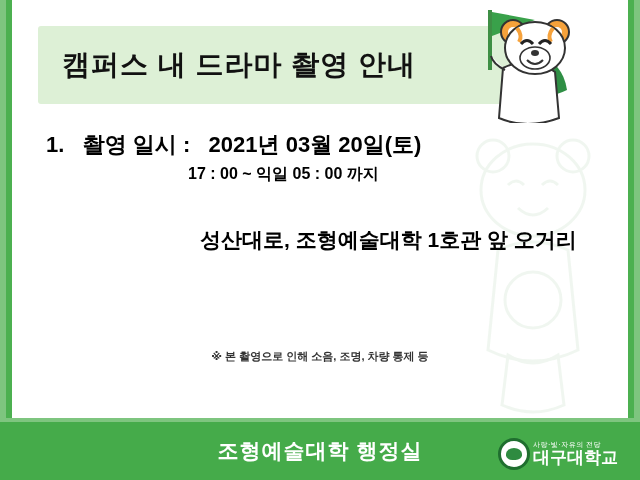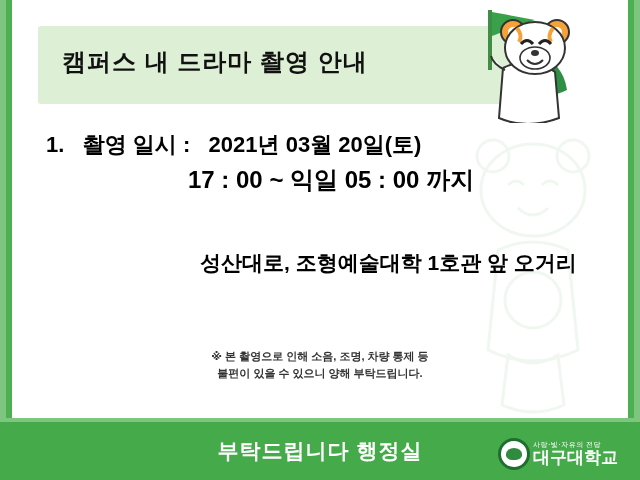--- a/index.html
+++ b/index.html
@@ -138,21 +138,21 @@
     top: 26px;
     width: 520px;
     height: 78px;
     background: #ddf0d6;
     border-radius: 3px;
   }
   .title-text {
     position: absolute;
     left: 62px;
     top: 46px;
-    font-size: 24px;
+    font-size: 28px;
     font-weight: bold;
     color: #111111;
     letter-spacing: 1px;
     white-space: nowrap;
   }
   
   .mascot {
     position: absolute;
     right: 55px;
     top: 8px;
@@ -179,24 +179,24 @@
     white-space: nowrap;
     color: #000000;
   }
   .item-main {
     font-size: 22px;
     font-weight: bold;
     margin-bottom: 4px;
     margin-left: 28px;
   }
   .item-sub {
-    font-size: 24px;
+    font-size: 16px;
     font-weight: bold;
     padding-left: 170px;
-    margin-bottom: 16px;
+    margin-bottom: 4px;
   }
   .note-small {
     font-size: 15px;
     font-weight: bold;
     padding-left: 175px;
     color: #1a1a1a;
   }
   .gap-1 { height: 34px; }
   .item2-sub {
     font-size: 21px;
@@ -286,28 +286,27 @@
     <div class="line item-sub">17 : 00 ~ 익일 05 : 00 까지</div>
 
 
     <div class="gap-1"></div>
 
 
     <div class="line item2-sub">성산대로, 조형예술대학 1호관 앞 오거리</div>
 
     <div class="bottom-note">
       <div>※ 본 촬영으로 인해 소음, 조명, 차량 통제 등</div>
-      <div>불편이 있을 수 있으니 양해 부탁드립니다.</div>
     </div>
 
   </div>
 
   <div class="footer-band-top"></div>
   <div class="footer-band"></div>
-  <div class="footer-text">부탁드립니다 행정실</div>
+  <div class="footer-text">조형예술대학 행정실</div>
 
   <div class="univ-logo">
     <div class="univ-emblem"></div>
     <div class="univ-names">
       <span class="univ-slogan">사랑·빛·자유의 전당</span>
       <span class="univ-name">대구대학교</span>
     </div>
   </div>
 
 </div>

